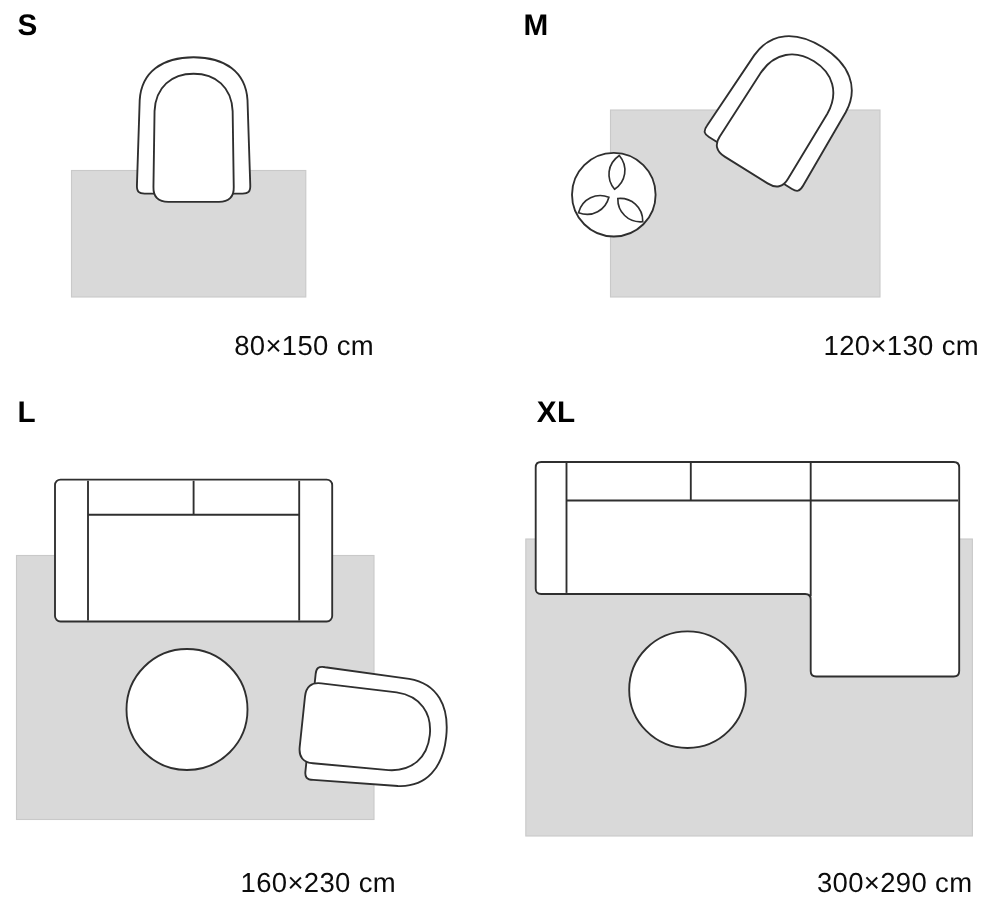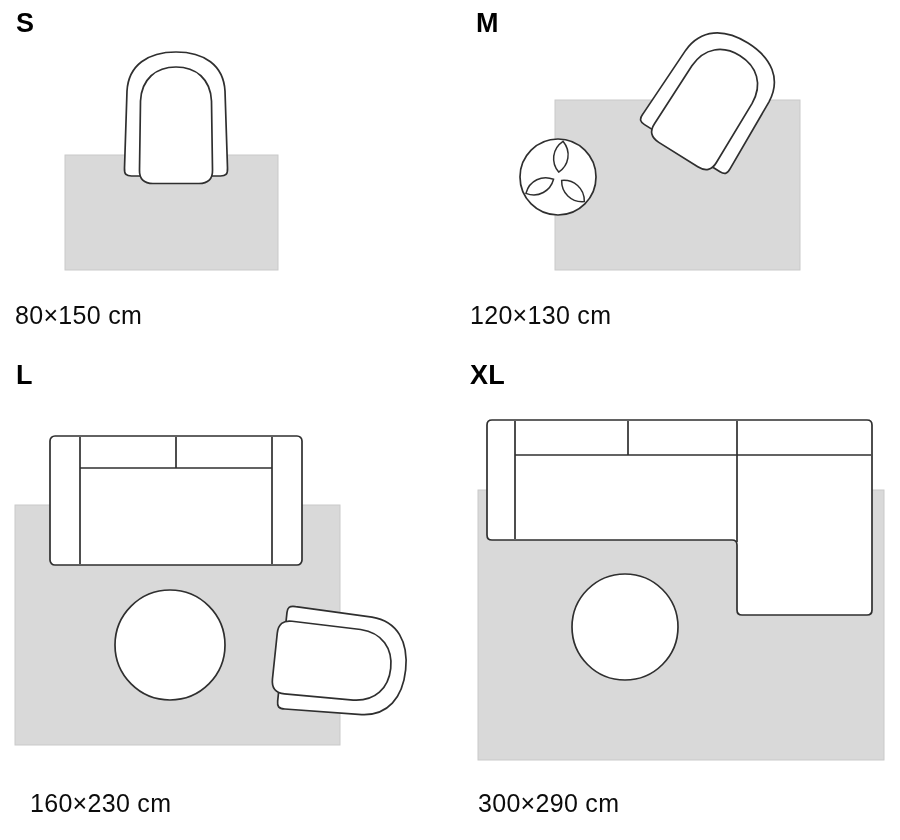--- a/index.html
+++ b/index.html
@@ -7,21 +7,21 @@
   .canvas {
     position:relative; width:900px; height:840px;
     background:#ffffff; overflow:hidden;
   }
   .size-letter {
     position:absolute; font-size:27px; font-weight:700;
     color:#000; letter-spacing:.3px;
   }
   .caption {
     position:absolute; font-size:25px; color:#0c0c0c;
-    text-align:left; letter-spacing:.3px;
+    text-align:right; letter-spacing:.3px;
   }
   .diagram { position:absolute; }
   .furniture { fill:#ffffff; stroke:#2f2f2f; stroke-width:1.7; }
   .furniture-line { fill:none; stroke:#2f2f2f; stroke-width:1.7; }
   .rug { stroke:#c9c9c9; stroke-width:1; }
   .leaf { fill:#ffffff; stroke:#2f2f2f; stroke-width:1.5; }
 </style>
 </head>
 <body>
 
@@ -84,21 +84,21 @@
       <g transform="translate(330,268) rotate(96) translate(-60,-75)">
         <path class="furniture" d="M8.5,125 L11,48 C12.5,22 32,9 60,9 C88,9 107.5,22 109,48 L111.5,125 C111.9,131.5 109.5,133 104.5,133 L15.5,133 C10.5,133 8.1,131.5 8.5,125 Z"></path>
         <path class="furniture" d="M23.5,127 L24.5,58 C25.5,36 40,24 60,24 C80,24 94.5,36 95.5,58 L96.5,127 C96.8,136 92,140.5 83,140.5 L37,140.5 C28,140.5 23.2,136 23.5,127 Z"></path>
       </g>
     </svg>
 
     <div class="caption" style="left:30px; top:789px; width:330px;">160×230 cm</div>
   </section>
 
   <section>
-    <div class="size-letter" style="left:470px; top:360px;">XL</div>
+    <div class="size-letter" style="left:488px; top:360px;">XL</div>
 
     <svg class="diagram" style="left:470px; top:405px;" width="428" height="372" viewBox="0 0 428 372">
       <rect class="rug" x="8" y="85" width="406" height="270" fill="#d9d9d9"></rect>
 
       <g transform="translate(17,15)">
         <path class="furniture" d="M5,0 L380,0 Q385,0 385,5 L385,190 Q385,195 380,195 L255,195 Q250,195 250,190 L250,125 Q250,120 245,120 L5,120 Q0,120 0,115 L0,5 Q0,0 5,0 Z"></path>
         <path class="furniture-line" d="M28,1 L28,119"></path>
         <path class="furniture-line" d="M28,35 L384,35"></path>
         <path class="furniture-line" d="M141,1 L141,35"></path>
         <path class="furniture-line" d="M250,1 L250,122"></path>

